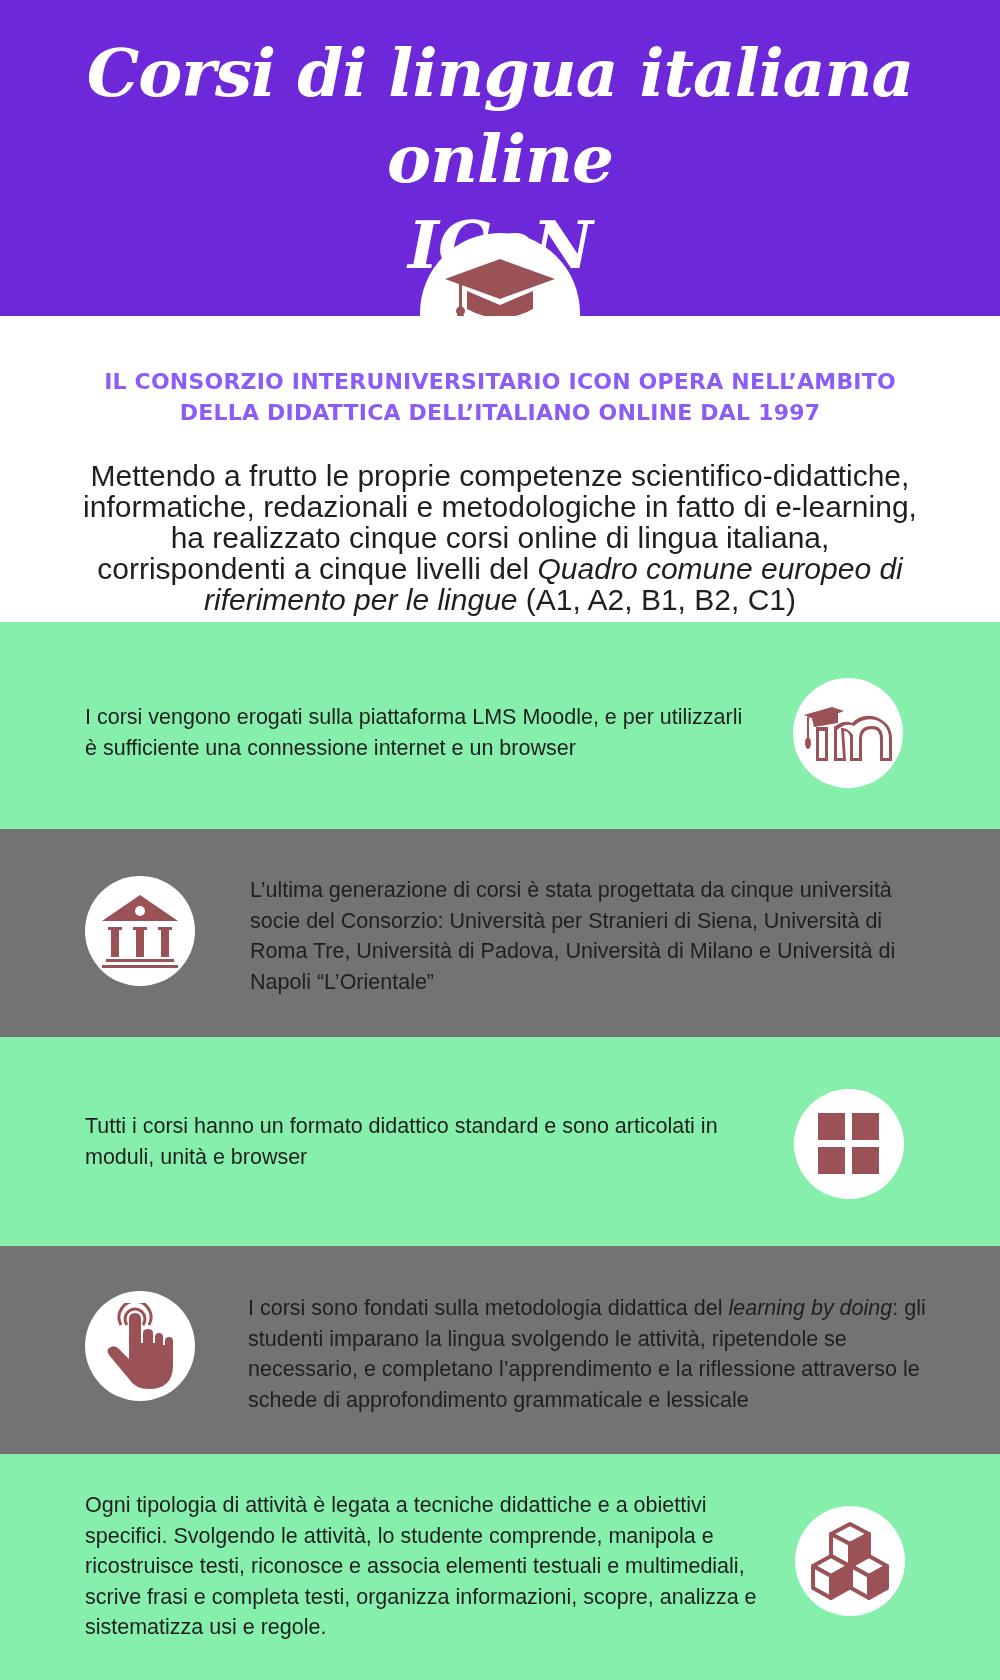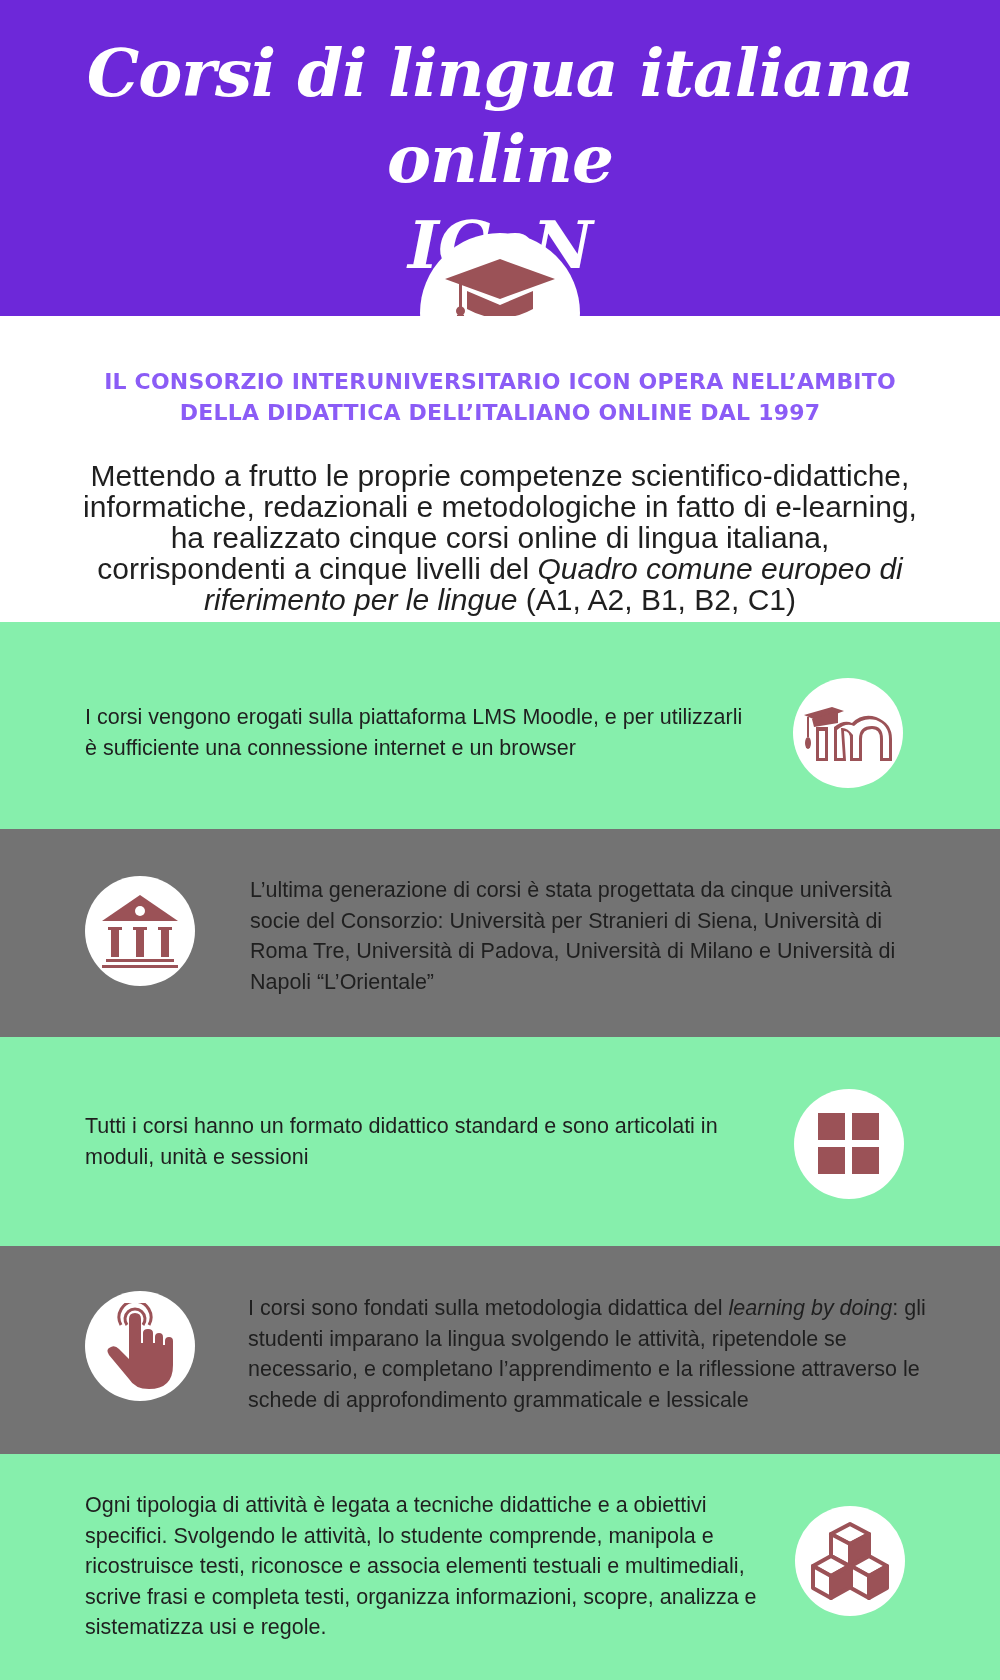--- a/index.html
+++ b/index.html
@@ -151,21 +151,21 @@
       <rect x="56" y="34" width="14" height="3" fill="#9b5257"></rect>
       <rect x="59" y="34" width="8" height="30" fill="#9b5257"></rect>
       <rect x="4" y="66" width="68" height="3" fill="#9b5257"></rect>
       <rect x="0" y="72" width="76" height="3" fill="#9b5257"></rect>
     </svg>
   </div>
   <p class="band-text" style="left:250px;width:680px;top:46px;">L’ultima generazione di corsi è stata progettata da cinque università socie del Consorzio: Università per Stranieri di Siena, Università di Roma Tre, Università di Padova, Università di Milano e Università di Napoli “L’Orientale”</p>
 </div>
 
 <div class="band pink" style="top:1037px;height:209px;">
-  <p class="band-text" style="left:85px;width:700px;top:74px;">Tutti i corsi hanno un formato didattico standard e sono articolati in moduli, unità e sessioni</p>
+  <p class="band-text" style="left:85px;width:700px;top:74px;">Tutti i corsi hanno un formato didattico standard e sono articolati in moduli, unità e browser</p>
   <div class="icon-circle" style="left:794px;top:52px;">
     <svg width="62" height="62" viewBox="0 0 62 62">
       <rect x="0" y="0" width="27" height="27" fill="#9b5257"></rect>
       <rect x="34" y="0" width="27" height="27" fill="#9b5257"></rect>
       <rect x="0" y="34" width="27" height="27" fill="#9b5257"></rect>
       <rect x="34" y="34" width="27" height="27" fill="#9b5257"></rect>
     </svg>
   </div>
 </div>
 

